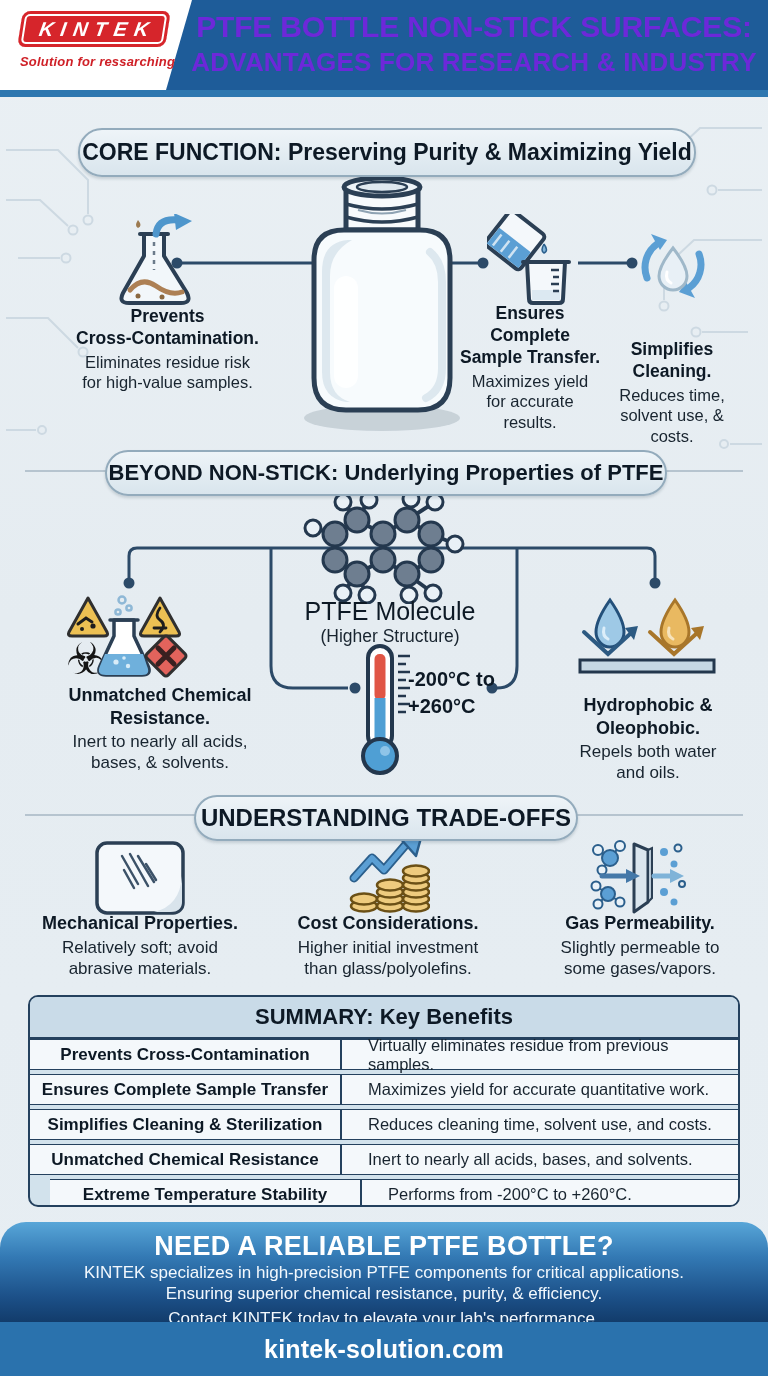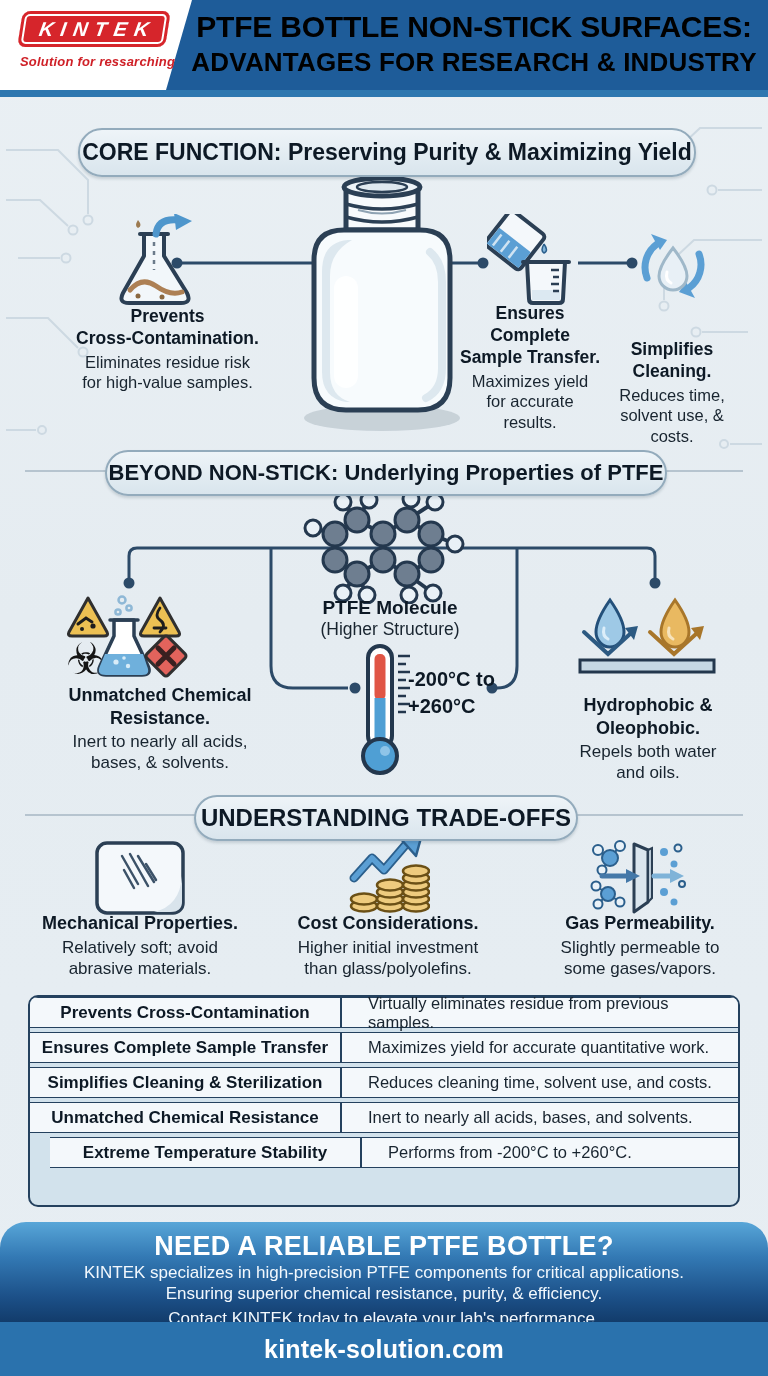--- a/index.html
+++ b/index.html
@@ -7,21 +7,21 @@
     background:linear-gradient(180deg,#eaf0f4 0%,#e5ecf1 45%,#e7eef3 100%);
     font-family:"Liberation Sans",sans-serif;color:#101c28;}
   svg{display:block;}
   .abs{position:absolute;}
   .pre{white-space:pre-line;}
 
   
   .header{position:absolute;left:0;top:0;width:768px;height:90px;background:#ffffff;z-index:5;}
   .header-blue{position:absolute;inset:0;background:#1e5c99;
     clip-path:polygon(192px 0,768px 0,768px 90px,166px 90px);}
-  .header-title{position:absolute;left:180px;right:0;top:8px;text-align:center;color:#000000;}
+  .header-title{position:absolute;left:180px;right:0;top:8px;text-align:center;color:#6d28d9;}
   .ht1{font-size:30px;font-weight:800;letter-spacing:-0.2px;line-height:38px;}
   .ht2{font-size:26px;font-weight:800;letter-spacing:0.2px;line-height:32px;}
   .logo-box{position:absolute;left:20px;top:11px;width:148px;height:36px;background:#d6252b;
     border-radius:8px;transform:skewX(-9deg);
     box-shadow:inset 0 0 0 3px #d6252b, inset 0 0 0 5px #ffffff;
     display:flex;align-items:center;justify-content:center;}
   .logo-text{color:#ffffff;font-weight:bold;font-style:italic;font-size:20px;letter-spacing:7px;padding-left:7px;}
   .logo-tagline{position:absolute;left:20px;top:54px;width:170px;color:#cf2027;font-weight:bold;
     font-style:italic;font-size:13px;letter-spacing:0.2px;}
   .header-strip{position:absolute;left:0;top:90px;width:768px;height:7px;background:#2e77b0;z-index:5;}
@@ -36,21 +36,21 @@
 
   
   .tblock{position:absolute;z-index:4;text-align:center;}
   .tb-head{font-weight:800;font-size:17.5px;line-height:1.25;color:#0d1925;}
   .tb-body{font-size:16.5px;line-height:1.25;color:#18242f;margin-top:2px;}
 
   .temp-range{position:absolute;left:408px;top:666px;width:120px;z-index:4;
     font-weight:800;font-size:20px;line-height:1.35;color:#0d1925;text-align:left;}
 
   .mol-label{position:absolute;left:284px;top:597px;width:212px;text-align:center;z-index:4;}
-  .mol-l1{font-weight:700;font-size:19px;color:#0d1925;}
+  .mol-l1{font-weight:400;font-size:25px;color:#0d1925;}
   .mol-l2{font-size:17.5px;color:#18242f;}
 
   
   .sum-table{position:absolute;left:28px;top:995px;width:712px;height:212px;z-index:4;
     border:2.5px solid #24415e;border-radius:10px;background:#d2e2ec;overflow:hidden;
     box-sizing:border-box;}
   .sum-header{height:40px;background:#c9dbe8;border-bottom:2px solid #24415e;
     display:flex;align-items:center;justify-content:center;
     font-weight:800;font-size:22px;color:#0d1925;}
   .sum-row{height:31px;background:#f4f8fb;border-top:1.5px solid #24415e;border-bottom:1.5px solid #24415e;
@@ -425,20 +425,23 @@
     <div class="tb-body pre" style="font-size:17px;">Higher initial investment
 than glass/polyolefins.</div>
   </div>
   <div class="tblock" style="left:535px;top:912px;width:210px;">
     <div class="tb-head" style="font-size:18px;">Gas Permeability.</div>
     <div class="tb-body pre" style="font-size:17px;">Slightly permeable to
 some gases/vapors.</div>
   </div>
 
   <div class="sum-table">
+    <div class="sum-header">
+      <span>SUMMARY: Key Benefits</span>
+    </div>
     <div class="sum-row">
       <div class="sum-benefit">Prevents Cross-Contamination</div>
       <div class="sum-detail">Virtually eliminates residue from previous samples.</div>
     </div>
     <div class="sum-row">
       <div class="sum-benefit">Ensures Complete Sample Transfer</div>
       <div class="sum-detail">Maximizes yield for accurate quantitative work.</div>
     </div>
     <div class="sum-row">
       <div class="sum-benefit">Simplifies Cleaning &amp; Sterilization</div>

